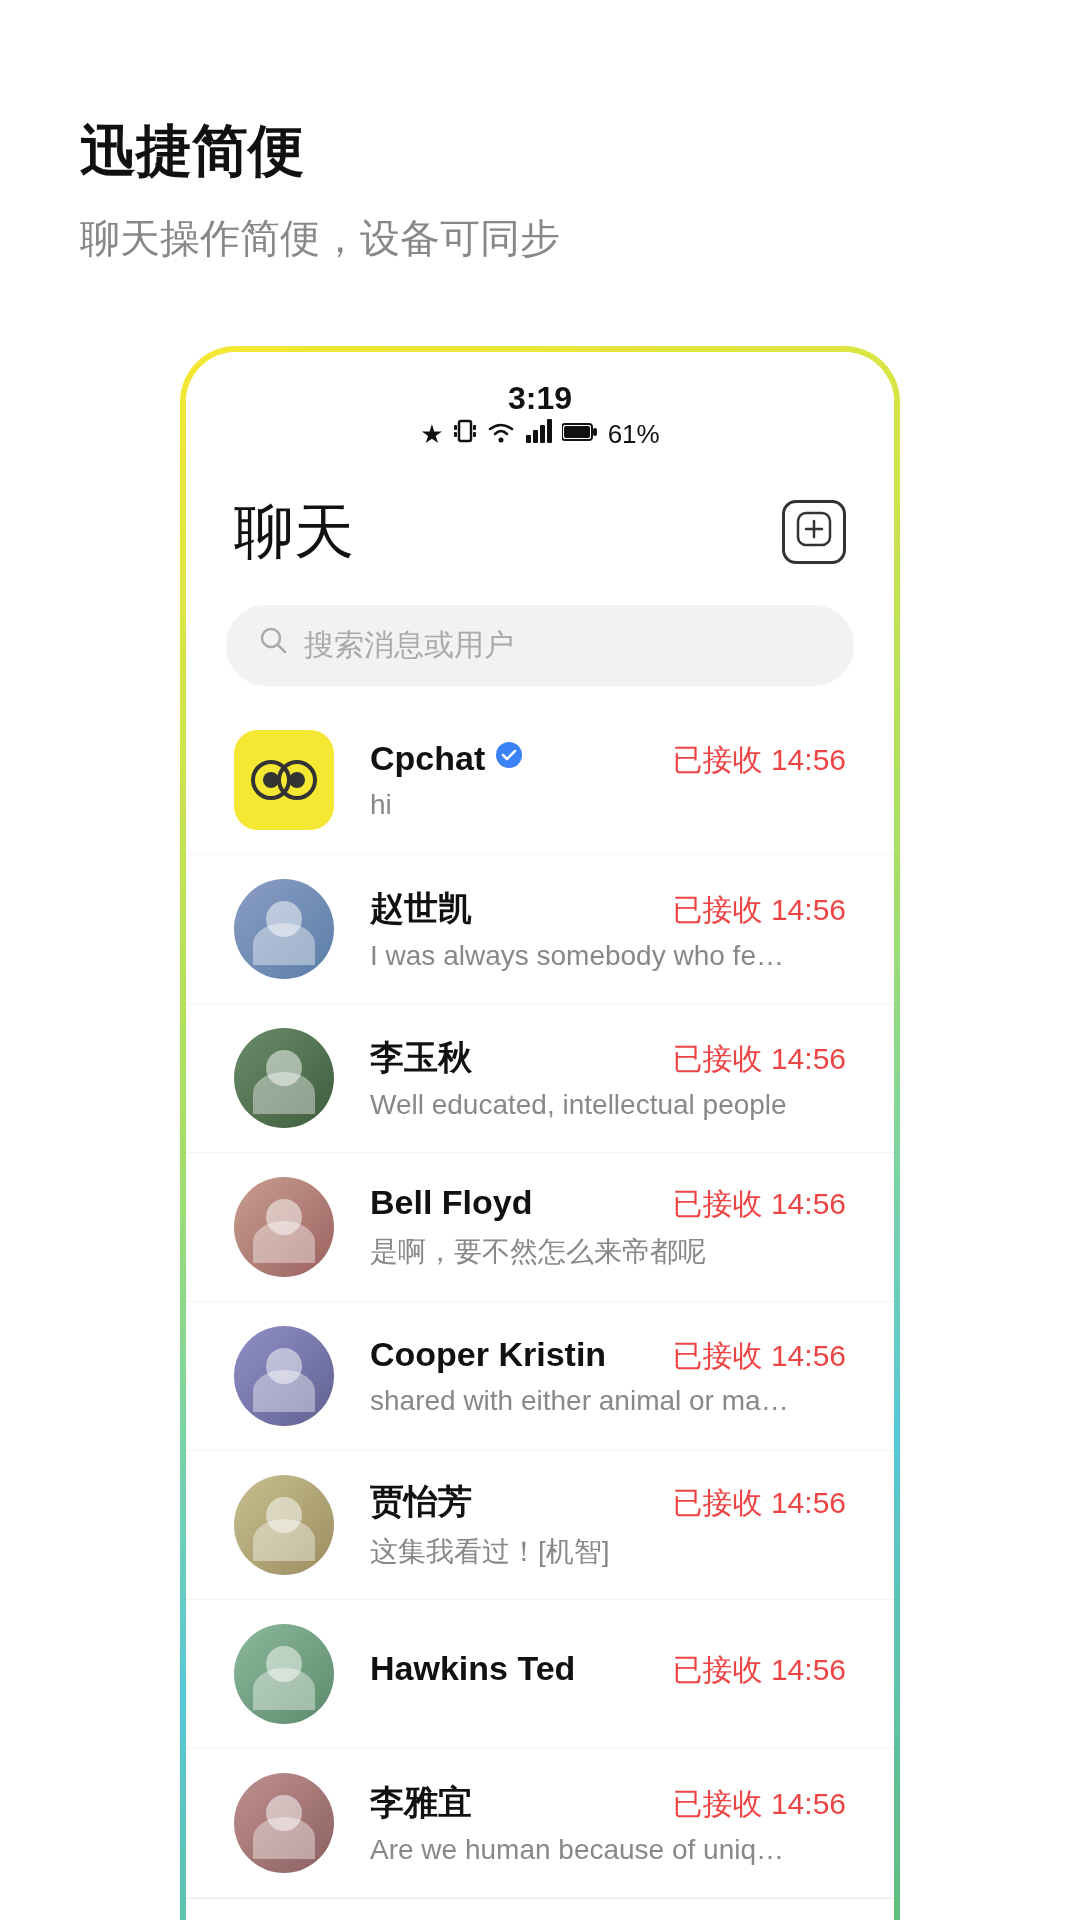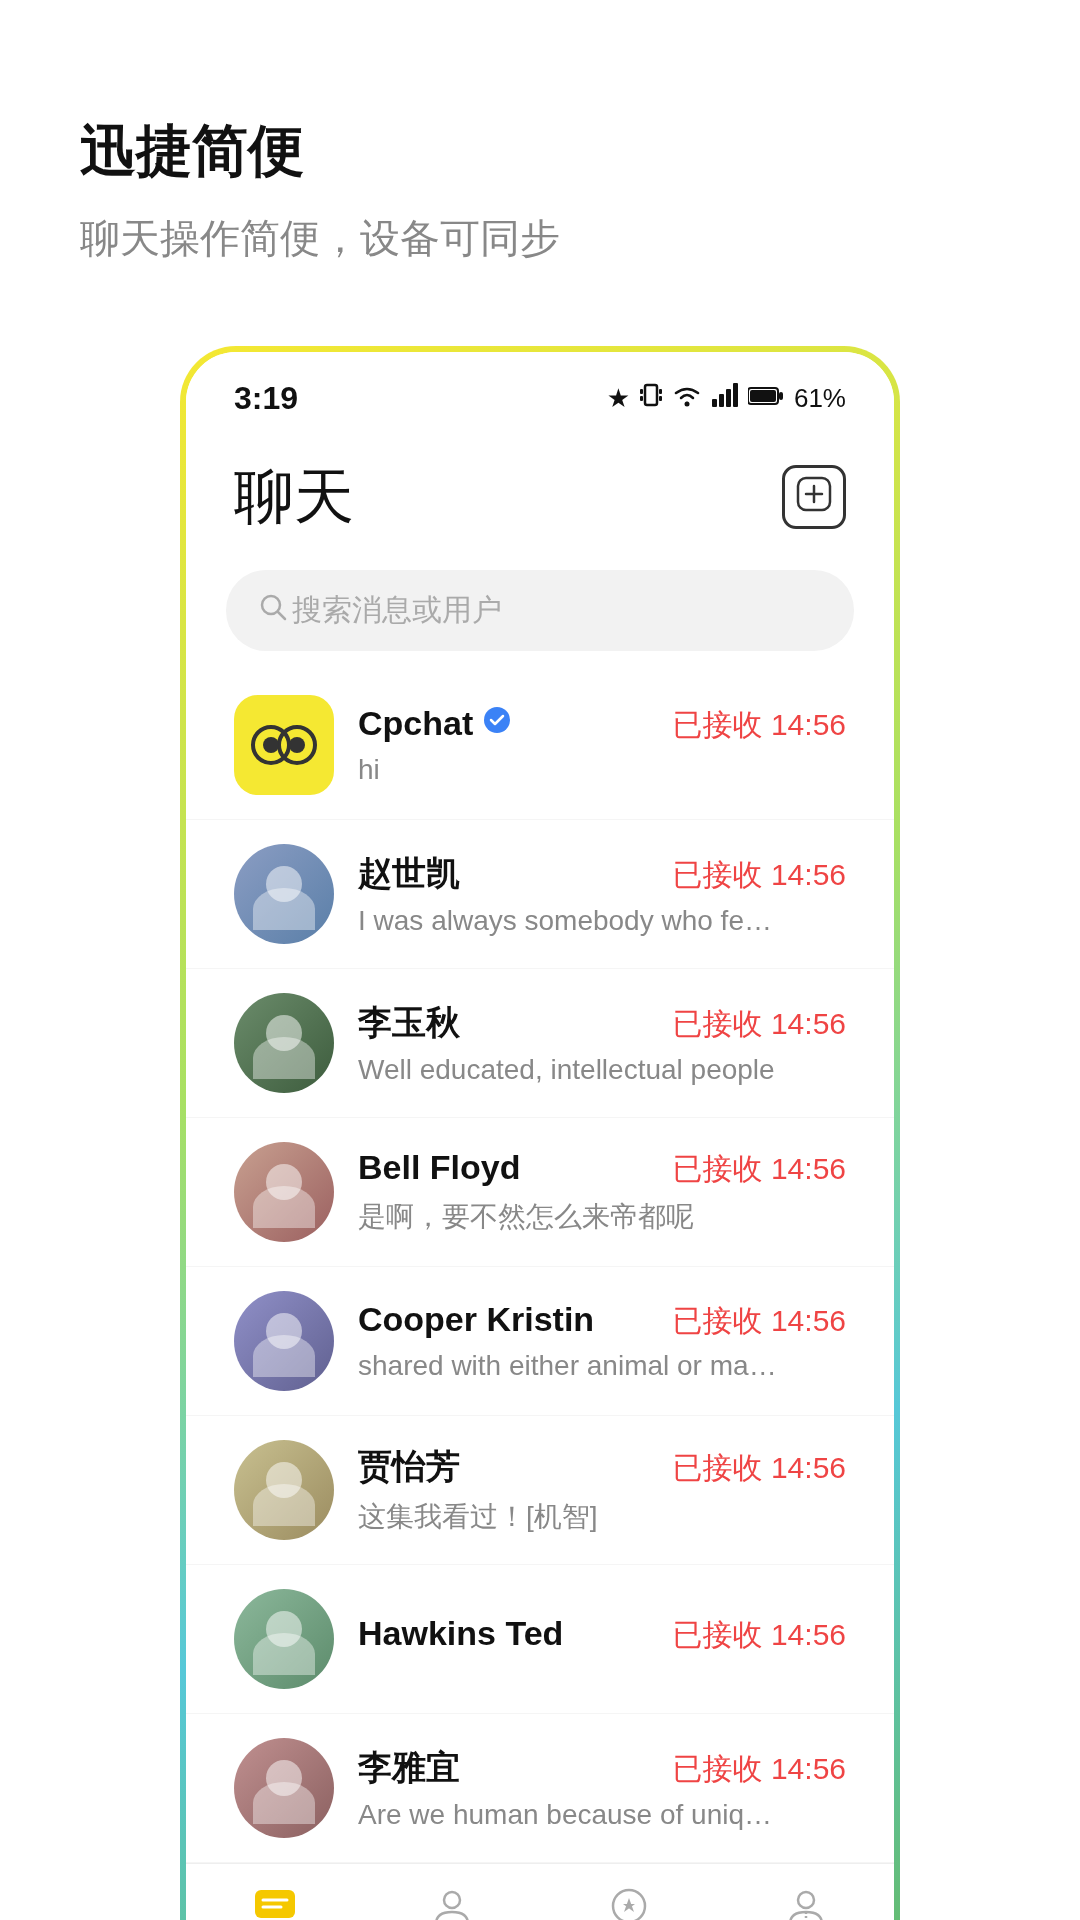--- a/index.html
+++ b/index.html
@@ -42,20 +42,21 @@
       position: relative;
     }
 
     
     .status-bar {
       display: flex;
       justify-content: space-between;
       align-items: center;
       padding: 28px 48px 16px 48px;
       background: #ffffff;
+      flex-direction: column;
     }
     .status-time {
       font-size: 32px;
       font-weight: 600;
       color: #111;
     }
     .status-icons {
       display: flex;
       align-items: center;
       gap: 10px;
@@ -96,43 +97,43 @@
       line-height: 1;
     }
 
     
     .search-bar {
       margin: 8px 40px 20px 40px;
       background: #f2f2f2;
       border-radius: 40px;
       padding: 20px 32px;
       display: flex;
-      align-items: center;
-      gap: 4px;
+      align-items: flex-start;
+      gap: 16px;
     }
     .search-icon {
       font-size: 30px;
       color: #aaa;
     }
     .search-input-text {
       font-size: 30px;
       color: #aaaaaa;
     }
 
     
     .chat-list {
       background: #ffffff;
     }
     .chat-item {
       display: flex;
       align-items: center;
       padding: 24px 48px;
       border-bottom: 1px solid #f5f5f5;
       cursor: pointer;
-      gap: 24px;
+      gap: 36px;
     }
 
     
     .avatar {
       width: 100px;
       height: 100px;
       border-radius: 50%;
       flex-shrink: 0;
       overflow: hidden;
       display: flex;

